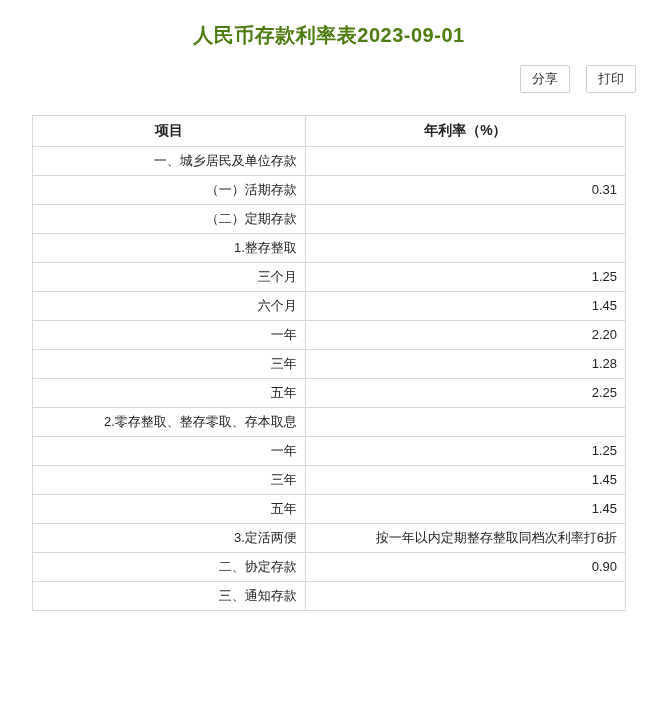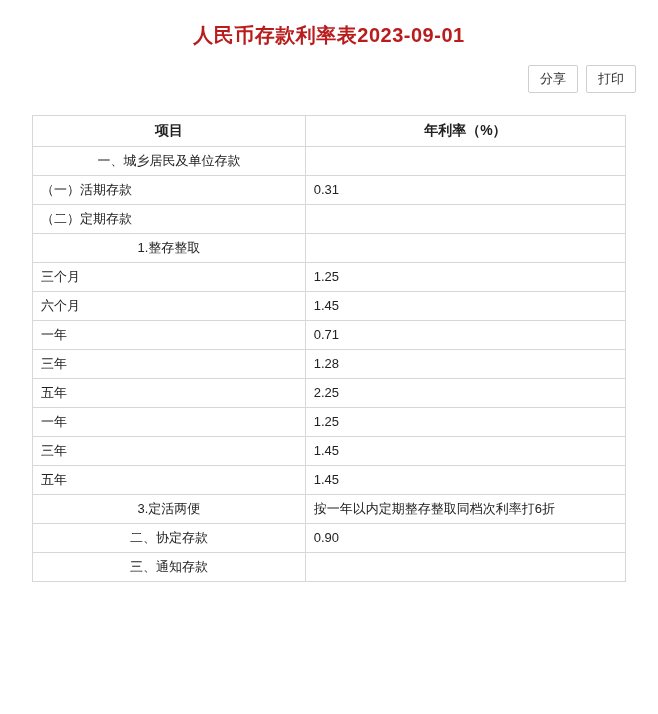--- a/index.html
+++ b/index.html
@@ -12,28 +12,28 @@
     height: 714px;
     font-family: "Liberation Sans", "DejaVu Sans", sans-serif;
     color: #222222;
     position: relative;
     overflow: hidden;
   }
   .page-title {
     text-align: center;
     font-size: 20px;
     font-weight: bold;
-    color: #b91c1c;
+    color: #4d7c0f;
     padding-top: 22px;
     letter-spacing: 0.5px;
   }
   .toolbar {
     display: flex;
     justify-content: flex-end;
-    gap: 8px;
+    gap: 16px;
     padding: 16px 22px 0 16px;
   }
   .tool-btn {
     border: 1px solid #cfcfcf;
     background: #ffffff;
     color: #333333;
     font-size: 13px;
     font-family: "Liberation Sans", "DejaVu Sans", sans-serif;
     padding: 5px 11px;
     line-height: 1.2;
@@ -57,22 +57,22 @@
     color: #222222;
   }
   table.rate-table th {
     font-weight: bold;
     text-align: center;
     font-size: 14px;
     height: 30px;
   }
   .col-item { width: 46%; }
   .col-rate { width: 54%; }
-  .c-center { text-align: left; margin-top: 13px; }
-  .c-left { text-align: center; }
+  .c-center { text-align: right; margin-top: 13px; }
+  .c-left { text-align: right; }
   .indent-0 { padding-left: 10px; }
 </style>
 </head>
 <body>
 
 <div class="page-title">人民币存款利率表2023-09-01</div>
 
 <div class="toolbar">
   <button class="tool-btn">分享</button>
   <button class="tool-btn">打印</button>
@@ -110,29 +110,33 @@
         <tr>
           <td class="c-center">三个月</td>
           <td class="c-center">1.25</td>
         </tr>
         <tr>
           <td class="c-center">六个月</td>
           <td class="c-center">1.45</td>
         </tr>
         <tr>
           <td class="c-center">一年</td>
-          <td class="c-center">0.71</td>
+          <td class="c-center">2.20</td>
         </tr>
         <tr>
           <td class="c-center">三年</td>
           <td class="c-center">1.28</td>
         </tr>
         <tr>
           <td class="c-center">五年</td>
           <td class="c-center">2.25</td>
+        </tr>
+        <tr>
+          <td class="c-left indent-0">2.零存整取、整存零取、存本取息</td>
+          <td class="c-center"></td>
         </tr>
         <tr>
           <td class="c-center">一年</td>
           <td class="c-center">1.25</td>
         </tr>
         <tr>
           <td class="c-center">三年</td>
           <td class="c-center">1.45</td>
         </tr>
         <tr>

